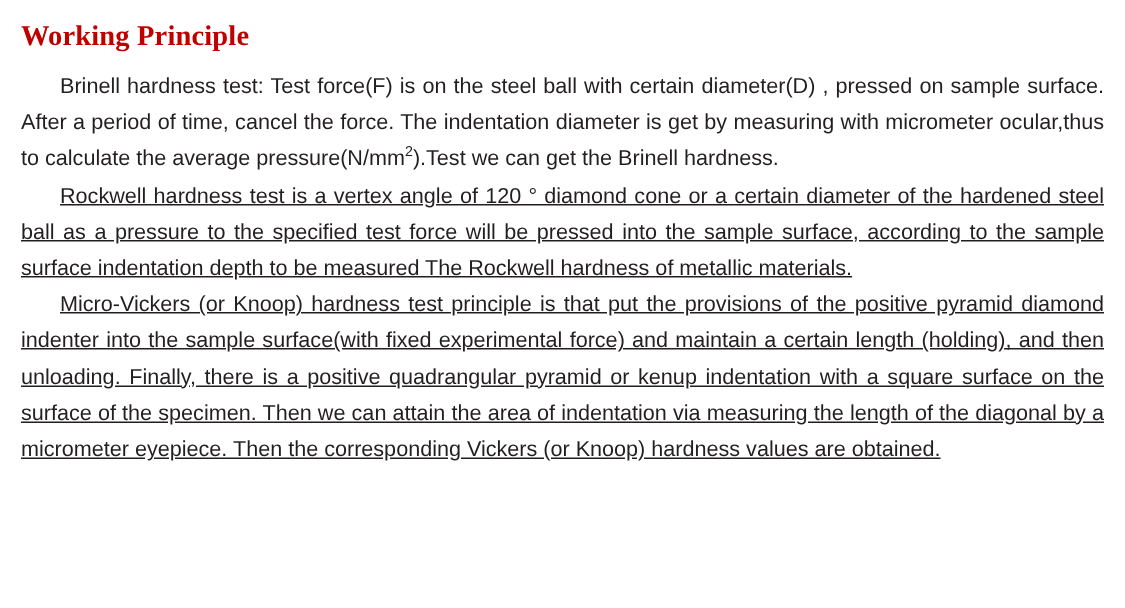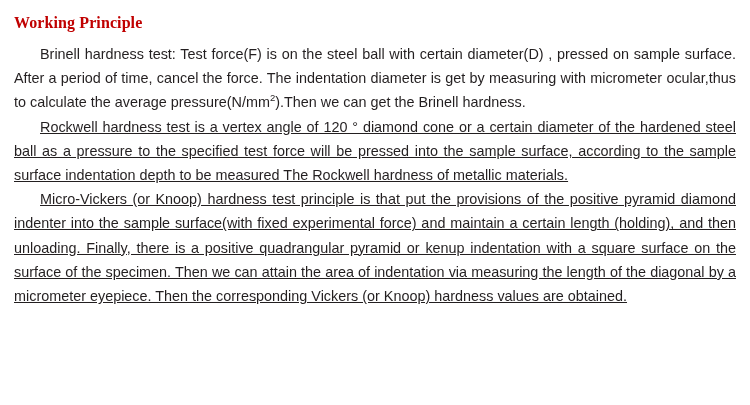--- a/index.html
+++ b/index.html
@@ -16,21 +16,21 @@
   .page {
     position: relative;
     width: 750px;
     height: 405px;
     box-sizing: border-box;
     padding: 14px 12px 0 12px;
   }
   .doc-title {
     font-family: "Liberation Serif", serif;
     font-weight: bold;
-    font-size: 16px;
+    font-size: 19px;
     color: #c00000;
     margin: 0 0 10px 2px;
     letter-spacing: 0.1px;
   }
   .para {
     font-family: "Liberation Sans", sans-serif;
     font-size: 14.4px;
     line-height: 24.2px;
     color: #231f20;
     text-align: justify;
@@ -49,19 +49,19 @@
     line-height: 0;
   }
 </style>
 </head>
 <body>
 
 <div class="page">
 
   <h1 class="doc-title">Working Principle</h1>
 
-  <p class="para"><span>Brinell hardness test: Test force(F) is on the steel ball with certain diameter(D) , pressed on sample surface. After a period of time, cancel the force. The indentation diameter is get by measuring with micrometer ocular,thus to calculate the average pressure(N/mm</span><sup>2</sup><span>).Then we can get the Brinell hardness.</span></p>
+  <p class="para"><span>Brinell hardness test: Test force(F) is on the steel ball with certain diameter(D) , pressed on sample surface. After a period of time, cancel the force. The indentation diameter is get by measuring with micrometer ocular,thus to calculate the average pressure(N/mm</span><sup>2</sup><span>).Test we can get the Brinell hardness.</span></p>
 
   <p class="para">Rockwell hardness test is a vertex angle of 120 ° diamond cone or a certain diameter of the hardened steel ball as a pressure to the specified test force will be pressed into the sample surface, according to the sample surface indentation depth to be measured The Rockwell hardness of metallic materials.</p>
 
   <p class="para">Micro-Vickers (or Knoop) hardness test principle is that put the provisions of the positive pyramid diamond indenter into the sample surface(with fixed experimental force) and maintain a certain length (holding), and then unloading. Finally, there is a positive quadrangular pyramid or kenup indentation with a square surface on the surface of the specimen. Then we can attain the area of indentation via measuring the length of the diagonal by a micrometer eyepiece. Then the corresponding Vickers (or Knoop) hardness values are obtained.</p>
 
 </div>
 
 </body></html>

